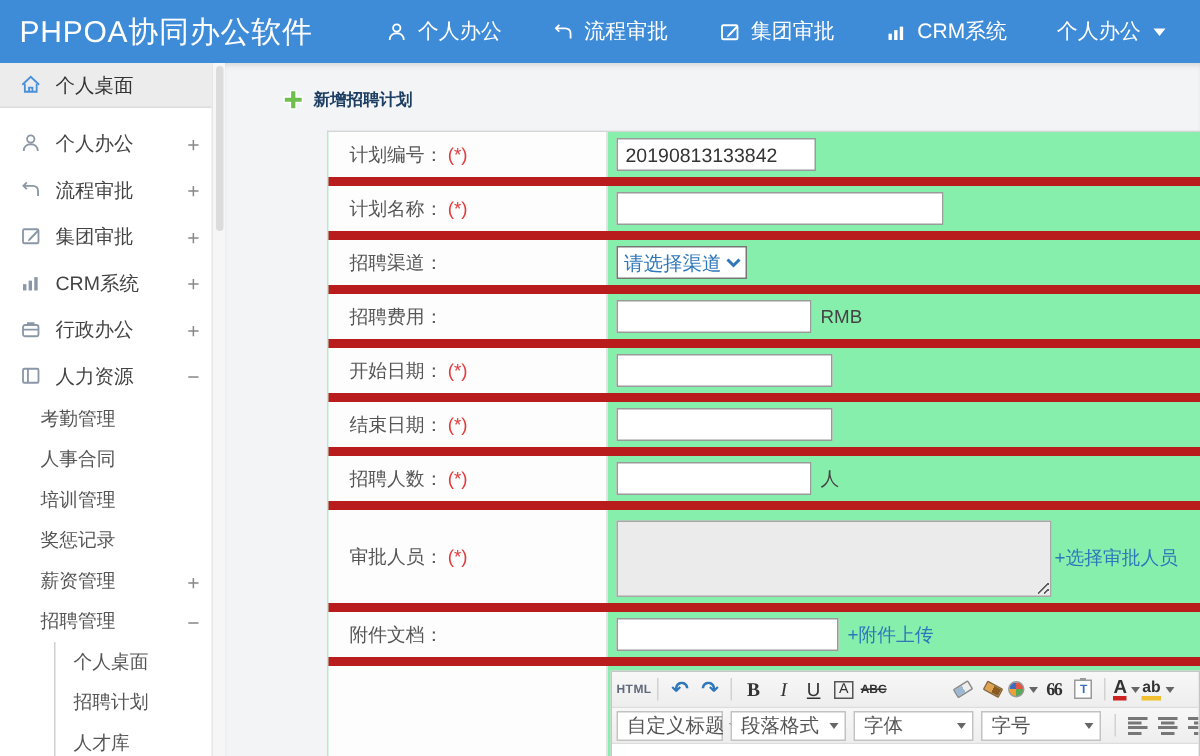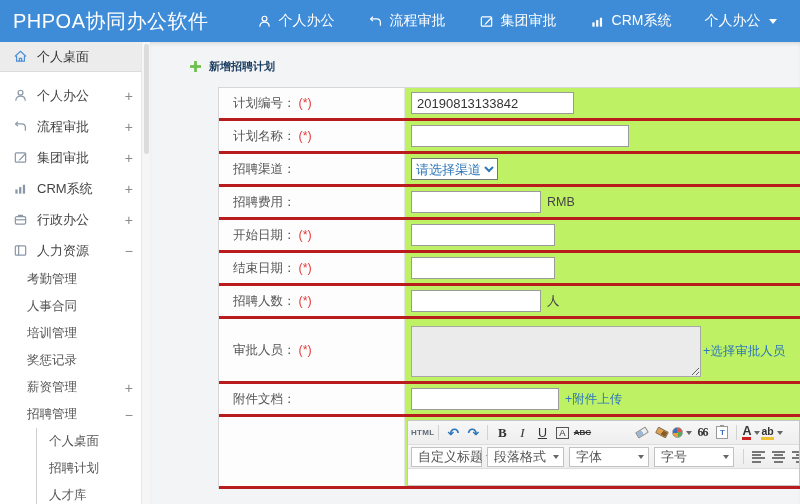--- a/index.html
+++ b/index.html
@@ -33,28 +33,28 @@
            font-size:12.5px; color:#555; cursor:pointer; }
   .l3-group { margin-left:36px; border-left:1px solid #cfcfcf; }
   .s-l3 { height:27px; display:flex; align-items:center; padding-left:12px; font-size:12.5px; color:#555; cursor:pointer; }
 
   
   .main { flex:1; background:#f3f4f5; overflow:hidden; box-shadow:inset 0 3px 4px -2px rgba(0,0,0,.15); }
   .page-title { display:flex; align-items:center; gap:6px; margin:15px 0 12px 38px; height:18px; }
   .page-title .t { font-size:11px; font-weight:bold; color:#1d3e63; }
 
   .form-table { margin-left:68px; border-left:1px solid #d6d6d6; border-top:1px solid #d6d6d6; background:#fff; }
-  .frow { display:flex; border-bottom:3px solid #b91c1c; background:#bef264; min-height:33px; }
+  .frow { display:flex; border-bottom:6px solid #b91c1c; background:#86efac; min-height:33px; }
   .fl { flex:0 0 186px; border-right:1px solid #e3e3e3; padding-left:14px; font-size:12.5px; color:#555;
         display:flex; align-items:center; background:#fdfdfe; }
   .req { color:#e33b3b; margin-left:3px; }
   .fv { flex:1; display:flex; align-items:center; gap:6px; padding:4px 0 4px 6px; font-size:12.5px; color:#444; overflow:hidden; }
   .fv.col { align-items:center; gap:2px; padding:7px 0 4px 6px; }
   .inp { height:22px; border:1px solid #9a9a9a; padding:0 5px; font-size:13px; color:#333; font-family:inherit; background:#fff; }
-  .w165{width:163px} .w220{width:218px} .w130{width:130px} .w145{width:144px} .w150{width:148px}
+  .w165{width:133px} .w220{width:218px} .w130{width:130px} .w145{width:144px} .w150{width:148px}
   .sel { height:22px; border:1px solid #767676; color:#2e77ba; font-size:13px; font-family:inherit; background:#fff; }
   .ta { width:290px; height:51px; background:#ebebeb; border:1px solid #a7a7a7; resize:both; font-family:inherit; }
   a.lnk { color:#2e77ba; text-decoration:none; font-size:12.5px; white-space:nowrap; }
 
   
   .ed-row { min-height:70px; }
   .ed-row .fv { display:block; padding:3px 0 0 2px; }
   .editor { border:1px solid #c6c6c6; background:#fff; height:66px; overflow:hidden; }
   .ed-bar { display:flex; align-items:center; background:linear-gradient(#f7f7f7,#eee); border-bottom:1px solid #ddd;
             height:24px; padding:0 3px; white-space:nowrap; overflow:hidden; }

